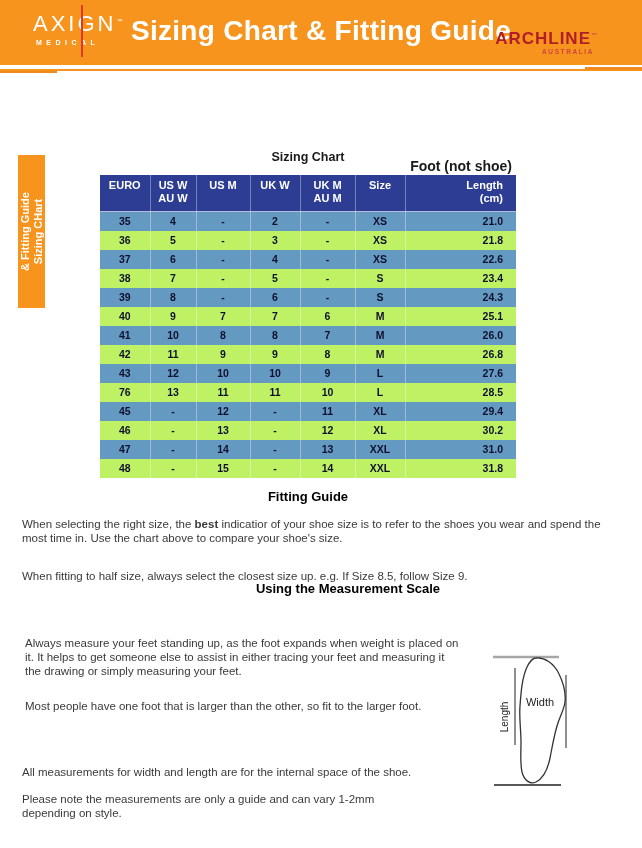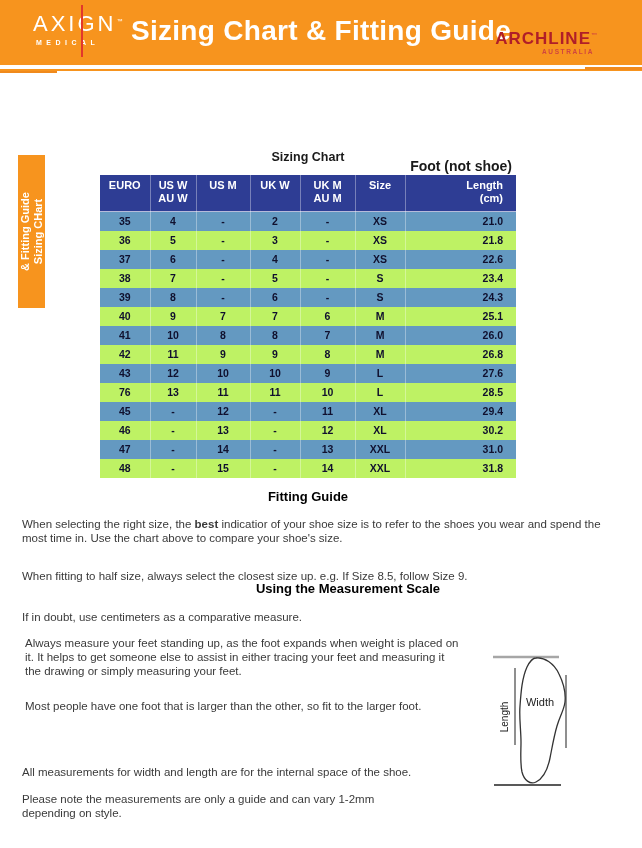--- a/index.html
+++ b/index.html
@@ -251,21 +251,20 @@
           <td class="col-last">31.8</td>
         </tr>
       </tbody>
   </table>
 
   <h2 class="heading h-fitting">Fitting Guide</h2>
   <p class="p p1"><span>When selecting the right size, the </span><strong>best</strong><span> indicatior of your shoe size is to refer to the shoes you wear and spend the most time in. Use the chart above to compare your shoe's size.</span></p>
   <p class="p p2">When fitting to half size, always select the closest size up. e.g. If Size 8.5, follow Size 9.</p>
 
   <h2 class="heading h-scale">Using the Measurement Scale</h2>
-  <p class="p p3">If in doubt, use centimeters as a comparative measure.</p>
   <p class="p p4">Always measure your feet standing up, as the foot expands when weight is placed on it. It helps to get someone else to assist in either tracing your feet and measuring it the drawing or simply measuring your feet.</p>
   <p class="p p5">Most people have one foot that is larger than the other, so fit to the larger foot.</p>
   <p class="p p6">All measurements for width and length are for the internal space of the shoe.</p>
   <p class="p p7">Please note the measurements are only a guide and can vary 1-2mm depending on style.</p>
 
   <svg class="foot-diagram" width="92" height="150" viewBox="0 0 92 150">
     <line x1="7" y1="11" x2="73" y2="11" stroke="#A6A6A6" stroke-width="2.5"></line>
     <line x1="8" y1="139" x2="75" y2="139" stroke="#222" stroke-width="1.4"></line>
     <line x1="29" y1="22" x2="29" y2="99" stroke="#333" stroke-width="1.1"></line>
     <line x1="80" y1="29" x2="80" y2="102" stroke="#333" stroke-width="1.1"></line>

